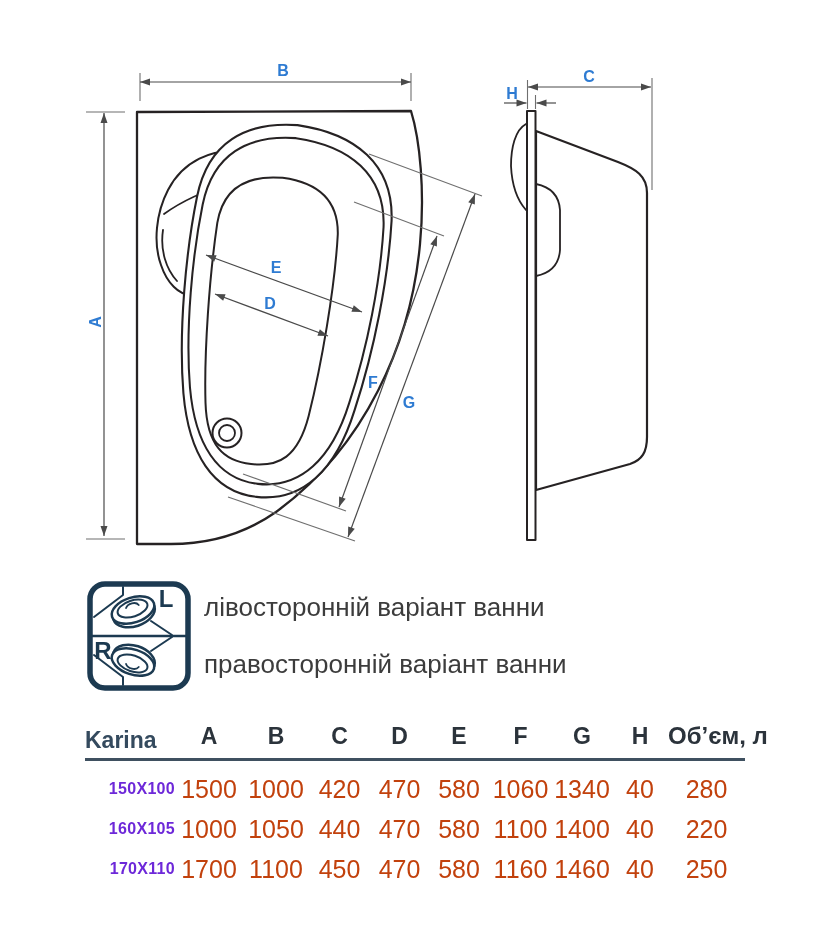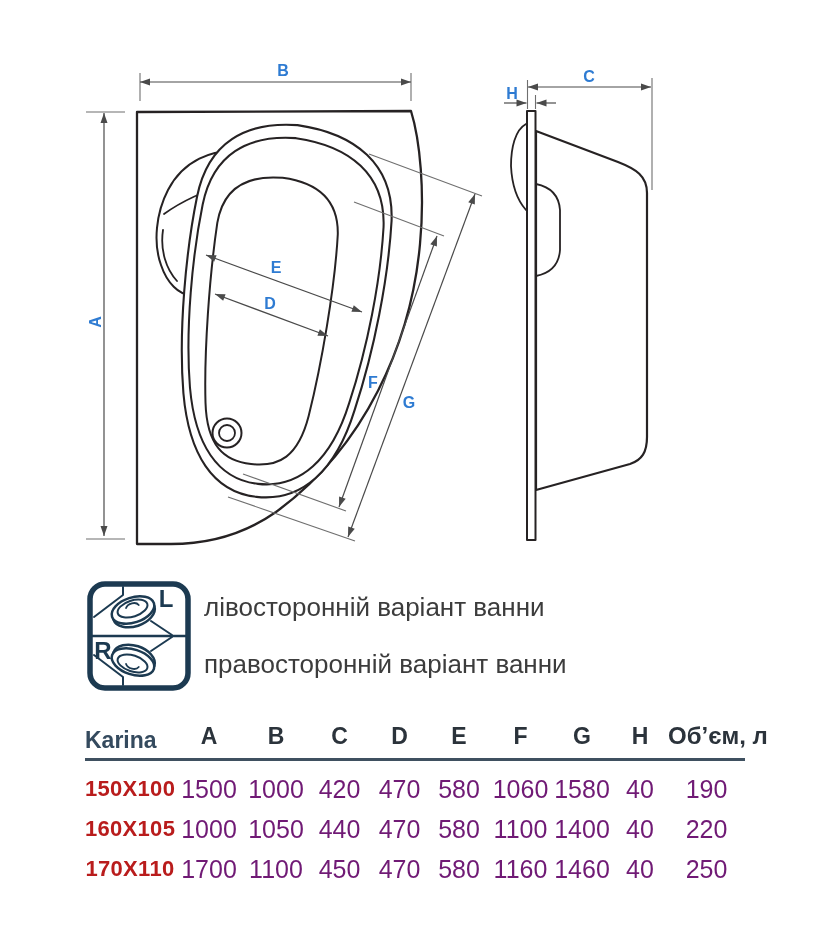--- a/index.html
+++ b/index.html
@@ -18,22 +18,22 @@
   .spec-table{position:absolute;left:85px;top:714px;width:660px;}
   .t-row{display:grid;grid-template-columns:90px 68px 66px 61px 59px 60px 63px 60px 56px 77px;
          align-items:center;}
   .t-head{height:44px;}
   .t-head .cell{font-size:23px;font-weight:600;color:#2b333b;text-align:center;white-space:nowrap;}
   .t-head .cell.model{font-size:23px;font-weight:bold;color:#344a5e;text-align:left;margin-top:8px;}
   .t-head .cell.vol{font-size:24px;}
   .t-rule{height:3px;background:#3f5060;}
   .t-body{padding-top:8px;}
   .t-data{height:40px;}
-  .t-data .cell{font-size:25px;color:#701a75;text-align:center;}
-  .t-data .cell.size{font-size:22px;font-weight:bold;color:#b91c1c;text-align:center;letter-spacing:.3px;}
+  .t-data .cell{font-size:25px;color:#c2410c;text-align:center;}
+  .t-data .cell.size{font-size:16px;font-weight:bold;color:#6d28d9;text-align:right;letter-spacing:.3px;}
 </style>
 </head>
 <body>
 
 <div class="page">
 
   <svg class="drawing" viewBox="0 0 827 560" aria-hidden="true">
     <defs>
       <marker id="ar" markerUnits="userSpaceOnUse" markerWidth="12" markerHeight="9" refX="10.5" refY="4" orient="auto-start-reverse">
         <path d="M0.5,0.5 L10.5,4 L0.5,7.5 Z" fill="#4a4a4a"></path>
@@ -147,23 +147,23 @@
     <div class="t-rule"></div>
     <div class="t-body">
       <div class="t-row t-data">
         <div class="cell size">150X100</div>
         <div class="cell">1500</div>
         <div class="cell">1000</div>
         <div class="cell">420</div>
         <div class="cell">470</div>
         <div class="cell">580</div>
         <div class="cell">1060</div>
-        <div class="cell">1580</div>
+        <div class="cell">1340</div>
         <div class="cell">40</div>
-        <div class="cell">190</div>
+        <div class="cell">280</div>
       </div>
       <div class="t-row t-data">
         <div class="cell size">160X105</div>
         <div class="cell">1000</div>
         <div class="cell">1050</div>
         <div class="cell">440</div>
         <div class="cell">470</div>
         <div class="cell">580</div>
         <div class="cell">1100</div>
         <div class="cell">1400</div>

